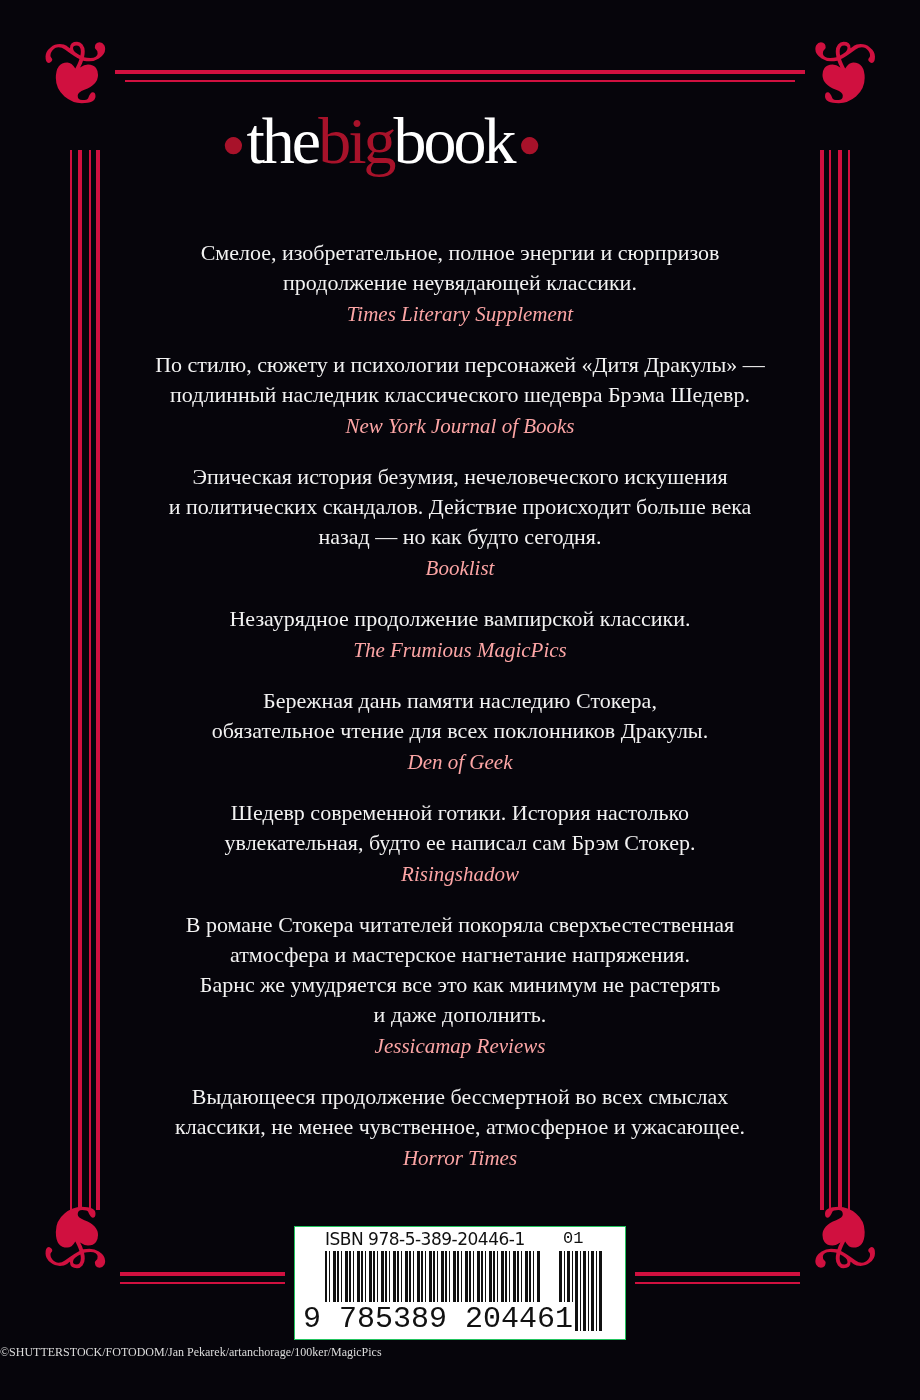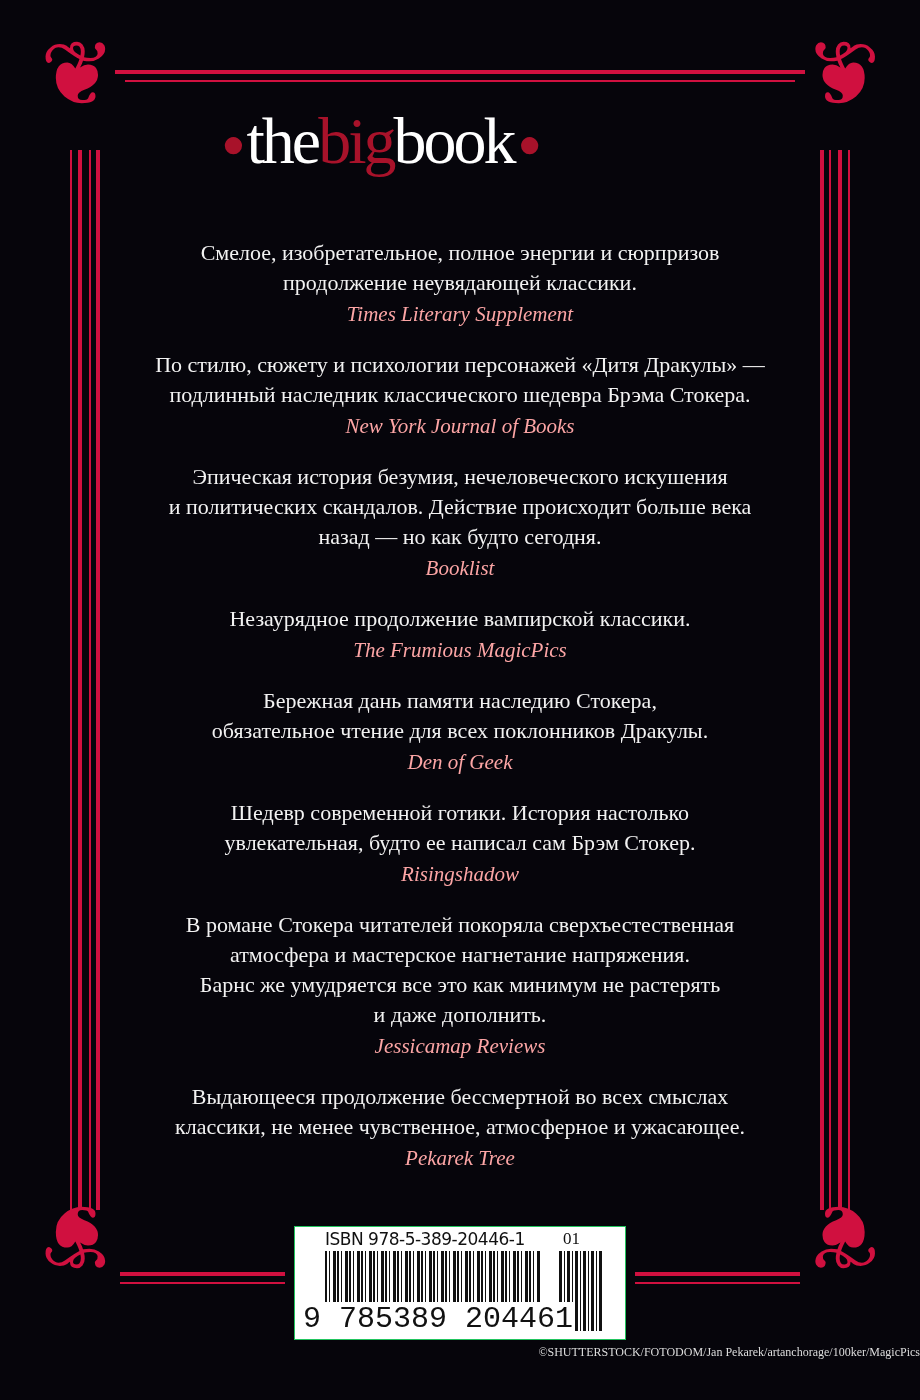--- a/index.html
+++ b/index.html
@@ -12,26 +12,26 @@
   .h.thin{height:2px;}
   .logo{position:absolute;top:108px;left:0;width:760px;text-align:center;font-size:66px;letter-spacing:-3px;color:#fff;line-height:1;}
   .logo .big{color:#a8122a;}
   .logo .dot{color:#a8122a;font-size:40px;vertical-align:middle;position:relative;top:-4px;margin:0 4px;}
   .quotes{position:absolute;top:207px;left:0;width:920px;text-align:center;margin-top:31px;}
   .quote{margin-bottom:20px;}
   .quote .txt{color:#f2f2f2;font-size:22px;line-height:30px;white-space:pre-line;}
   .quote .src{color:#fca5a5;font-style:italic;font-size:21px;line-height:32px;}
   .barcode{position:absolute;left:294px;top:1226px;width:330px;height:112px;background:#fff;border:1px solid #22c55e;}
   .isbn-top{position:absolute;left:30px;top:2px;font-family:"DejaVu Sans",sans-serif;font-size:17px;color:#111;letter-spacing:-0.5px;}
-  .addon-top{position:absolute;left:268px;top:2px;font-family:Liberation Serif, serif;font-size:17px;color:#111;}
+  .addon-top{position:absolute;left:268px;top:2px;font-family:Liberation Mono, monospace;font-size:17px;color:#111;}
   .bars{position:absolute;left:30px;top:24px;width:215px;height:80px;background:repeating-linear-gradient(90deg,#111 0 2px,#fff 2px 4px,#111 4px 5px,#fff 5px 8px,#111 8px 11px,#fff 11px 12px);}
   .addon-bars{position:absolute;left:264px;top:24px;width:44px;height:80px;background:repeating-linear-gradient(90deg,#111 0 3px,#fff 3px 5px,#111 5px 6px,#fff 6px 8px);}
   .isbn-bottom{position:absolute;left:6px;top:72px;font-family:"DejaVu Sans",sans-serif;font-size:30px;color:#111;background:transparent;}
   .isbn-bottom span{background:#fff;padding:0 2px;font-family:Liberation Mono, monospace;}
-  .credit{position:absolute;top:1345px;left:0;width:920px;text-align:right;color:#ddd;font-size:12px;}
+  .credit{position:absolute;top:1345px;left:0;width:920px;text-align:left;color:#ddd;font-size:12px;}
   .corner{position:absolute;color:#d0103f;font-size:90px;line-height:1;}
 </style>
 </head>
 <body>
 
 <div class="frame">
 
   <div class="line v thin" style="left:70px;top:150px;height:1060px;"></div>
   <div class="line v" style="left:78px;top:150px;height:1060px;"></div>
   <div class="line v thin" style="left:89px;top:150px;height:1060px;"></div>
@@ -61,21 +61,21 @@
 </div>
 
 <div class="quotes">
   <div class="quote">
       <div class="txt">Смелое, изобретательное, полное энергии и сюрпризов
 продолжение неувядающей классики.</div>
       <div class="src">Times Literary Supplement</div>
     </div>
   <div class="quote">
       <div class="txt">По стилю, сюжету и психологии персонажей «Дитя Дракулы» —
-подлинный наследник классического шедевра Брэма Стокера.</div>
+подлинный наследник классического шедевра Брэма Шедевр.</div>
       <div class="src">New York Journal of Books</div>
     </div>
   <div class="quote">
       <div class="txt">Эпическая история безумия, нечеловеческого искушения
 и политических скандалов. Действие происходит больше века
 назад — но как будто сегодня.</div>
       <div class="src">Booklist</div>
     </div>
   <div class="quote">
       <div class="txt">Незаурядное продолжение вампирской классики.</div>
@@ -94,21 +94,21 @@
   <div class="quote">
       <div class="txt">В романе Стокера читателей покоряла сверхъестественная
 атмосфера и мастерское нагнетание напряжения.
 Барнс же умудряется  все это как минимум не растерять
 и даже дополнить.</div>
       <div class="src">Jessicamap Reviews</div>
     </div>
   <div class="quote">
       <div class="txt">Выдающееся продолжение бессмертной во всех смыслах
 классики, не менее чувственное, атмосферное и ужасающее.</div>
-      <div class="src">Pekarek Tree</div>
+      <div class="src">Horror Times</div>
     </div>
 </div>
 
 <div class="barcode">
   <div class="isbn-top">ISBN 978-5-389-20446-1</div>
   <div class="addon-top">01</div>
   <div class="bars"></div>
   <div class="addon-bars"></div>
   <div class="isbn-bottom"><span>9 785389 204461</span></div>
 </div>

